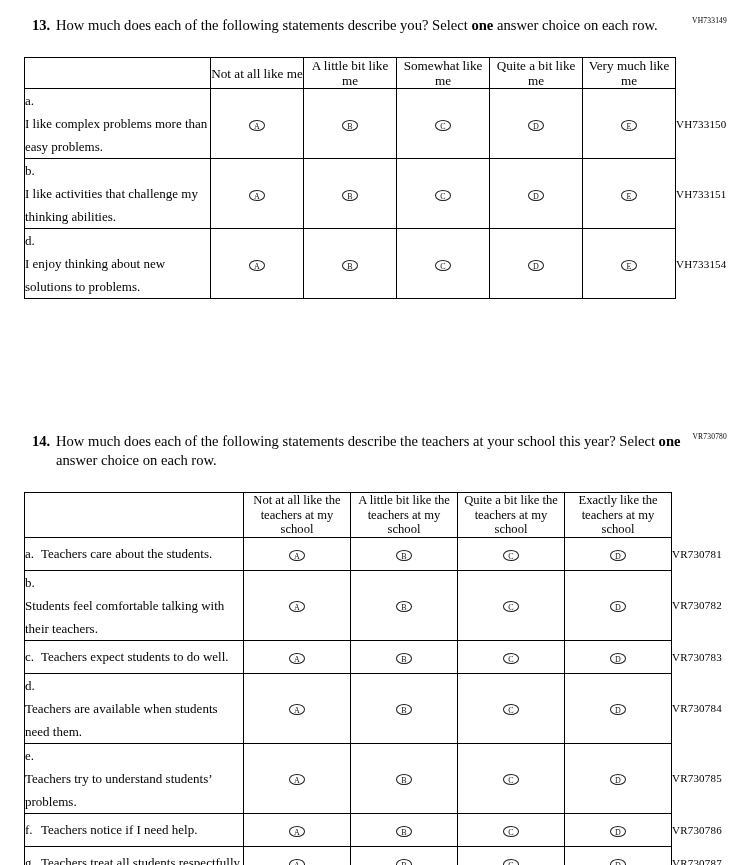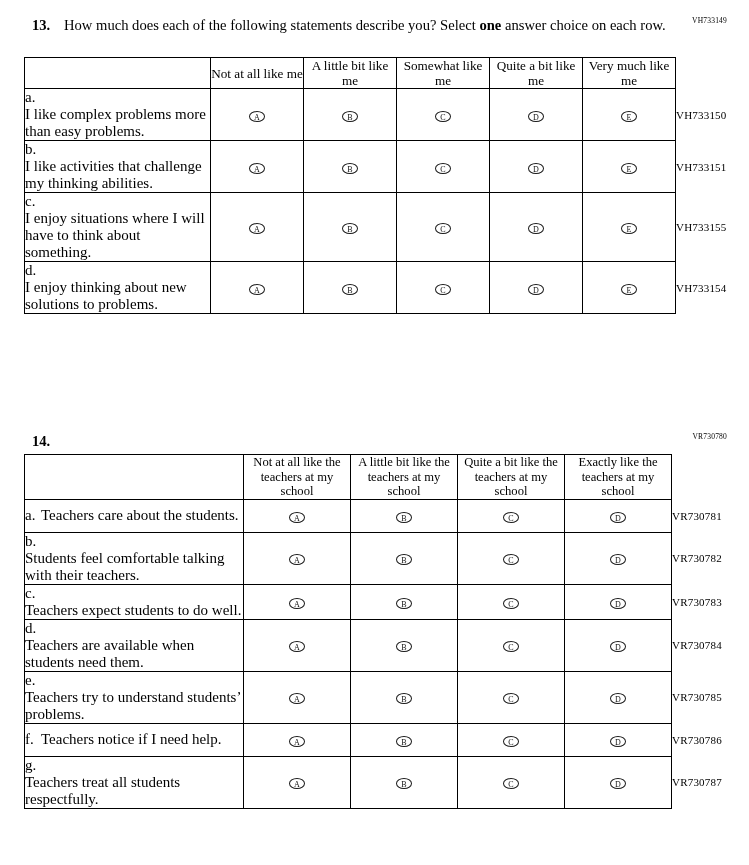--- a/index.html
+++ b/index.html
@@ -49,21 +49,21 @@
   }
   .q-num {
     position: absolute;
     left: 32px;
     top: 0;
     font-weight: bold;
     font-size: 14.6px;
   }
   .q-text {
     display: block;
-    margin-left: 32px;
+    margin-left: 24px;
     text-indent: 0;
   }
   .q-text b { font-weight: bold; }
 
   
   table.matrix {
     border-collapse: collapse;
     margin-left: 24px;
     table-layout: fixed;
   }
@@ -81,22 +81,22 @@
     font-weight: normal;
     font-size: 13.2px;
     line-height: 15px;
     padding: 5px 4px 5px 4px;
   }
   .hdr-id {
     border: none !important;
     width: 56px;
   }
   .stem-cell {
-    font-size: 15px;
-    line-height: 17px;
+    font-size: 13px;
+    line-height: 23px;
     padding: 5px 4px 5px 8px;
   }
   .stem-letter {
     display: inline-block;
     width: 16px;
     vertical-align: top;
   }
   .stem-body {
     display: inline-block;
     vertical-align: top;
@@ -197,51 +197,41 @@
             <span class="stem-letter">b.</span><span class="stem-body">I like activities that challenge my thinking abilities.</span>
           </td>
           <td class="bubble-cell"><span class="bubble">A</span></td>
           <td class="bubble-cell"><span class="bubble">B</span></td>
           <td class="bubble-cell"><span class="bubble">C</span></td>
           <td class="bubble-cell"><span class="bubble">D</span></td>
           <td class="bubble-cell"><span class="bubble">E</span></td>
           <td class="id-cell">VH733151</td>
         </tr>
         <tr>
-          <td class="stem-cell" style="height:62px;">
-            <span class="stem-letter">c.</span><span class="stem-body">I enjoy situations where I will have to think about something.</span>
-          </td>
-          <td class="bubble-cell"><span class="bubble">A</span></td>
-          <td class="bubble-cell"><span class="bubble">B</span></td>
-          <td class="bubble-cell"><span class="bubble">C</span></td>
-          <td class="bubble-cell"><span class="bubble">D</span></td>
-          <td class="bubble-cell"><span class="bubble">E</span></td>
-          <td class="id-cell">VH733155</td>
-        </tr>
-        <tr>
           <td class="stem-cell">
             <span class="stem-letter">d.</span><span class="stem-body">I enjoy thinking about new solutions to problems.</span>
           </td>
           <td class="bubble-cell"><span class="bubble">A</span></td>
           <td class="bubble-cell"><span class="bubble">B</span></td>
           <td class="bubble-cell"><span class="bubble">C</span></td>
           <td class="bubble-cell"><span class="bubble">D</span></td>
           <td class="bubble-cell"><span class="bubble">E</span></td>
           <td class="id-cell">VH733154</td>
         </tr>
       </tbody>
     </table>
   </div>
 
   <div class="question-block" id="q14-block">
 
     <div class="corner-id">VR730780</div>
 
     <div class="q-stem">
       <span class="q-num">14.</span>
+      <span class="q-text"><span>How much does each of the following statements describe the teachers at your school this year? Select </span><b>one</b><span> answer choice on each row.</span></span>
     </div>
 
     <table class="matrix" id="q14-table" style="margin-top:22px;">
       <colgroup>
         <col class="c-stem">
           <col class="c-opt">
           <col class="c-opt">
           <col class="c-opt">
           <col class="c-opt">
           <col class="c-id">

